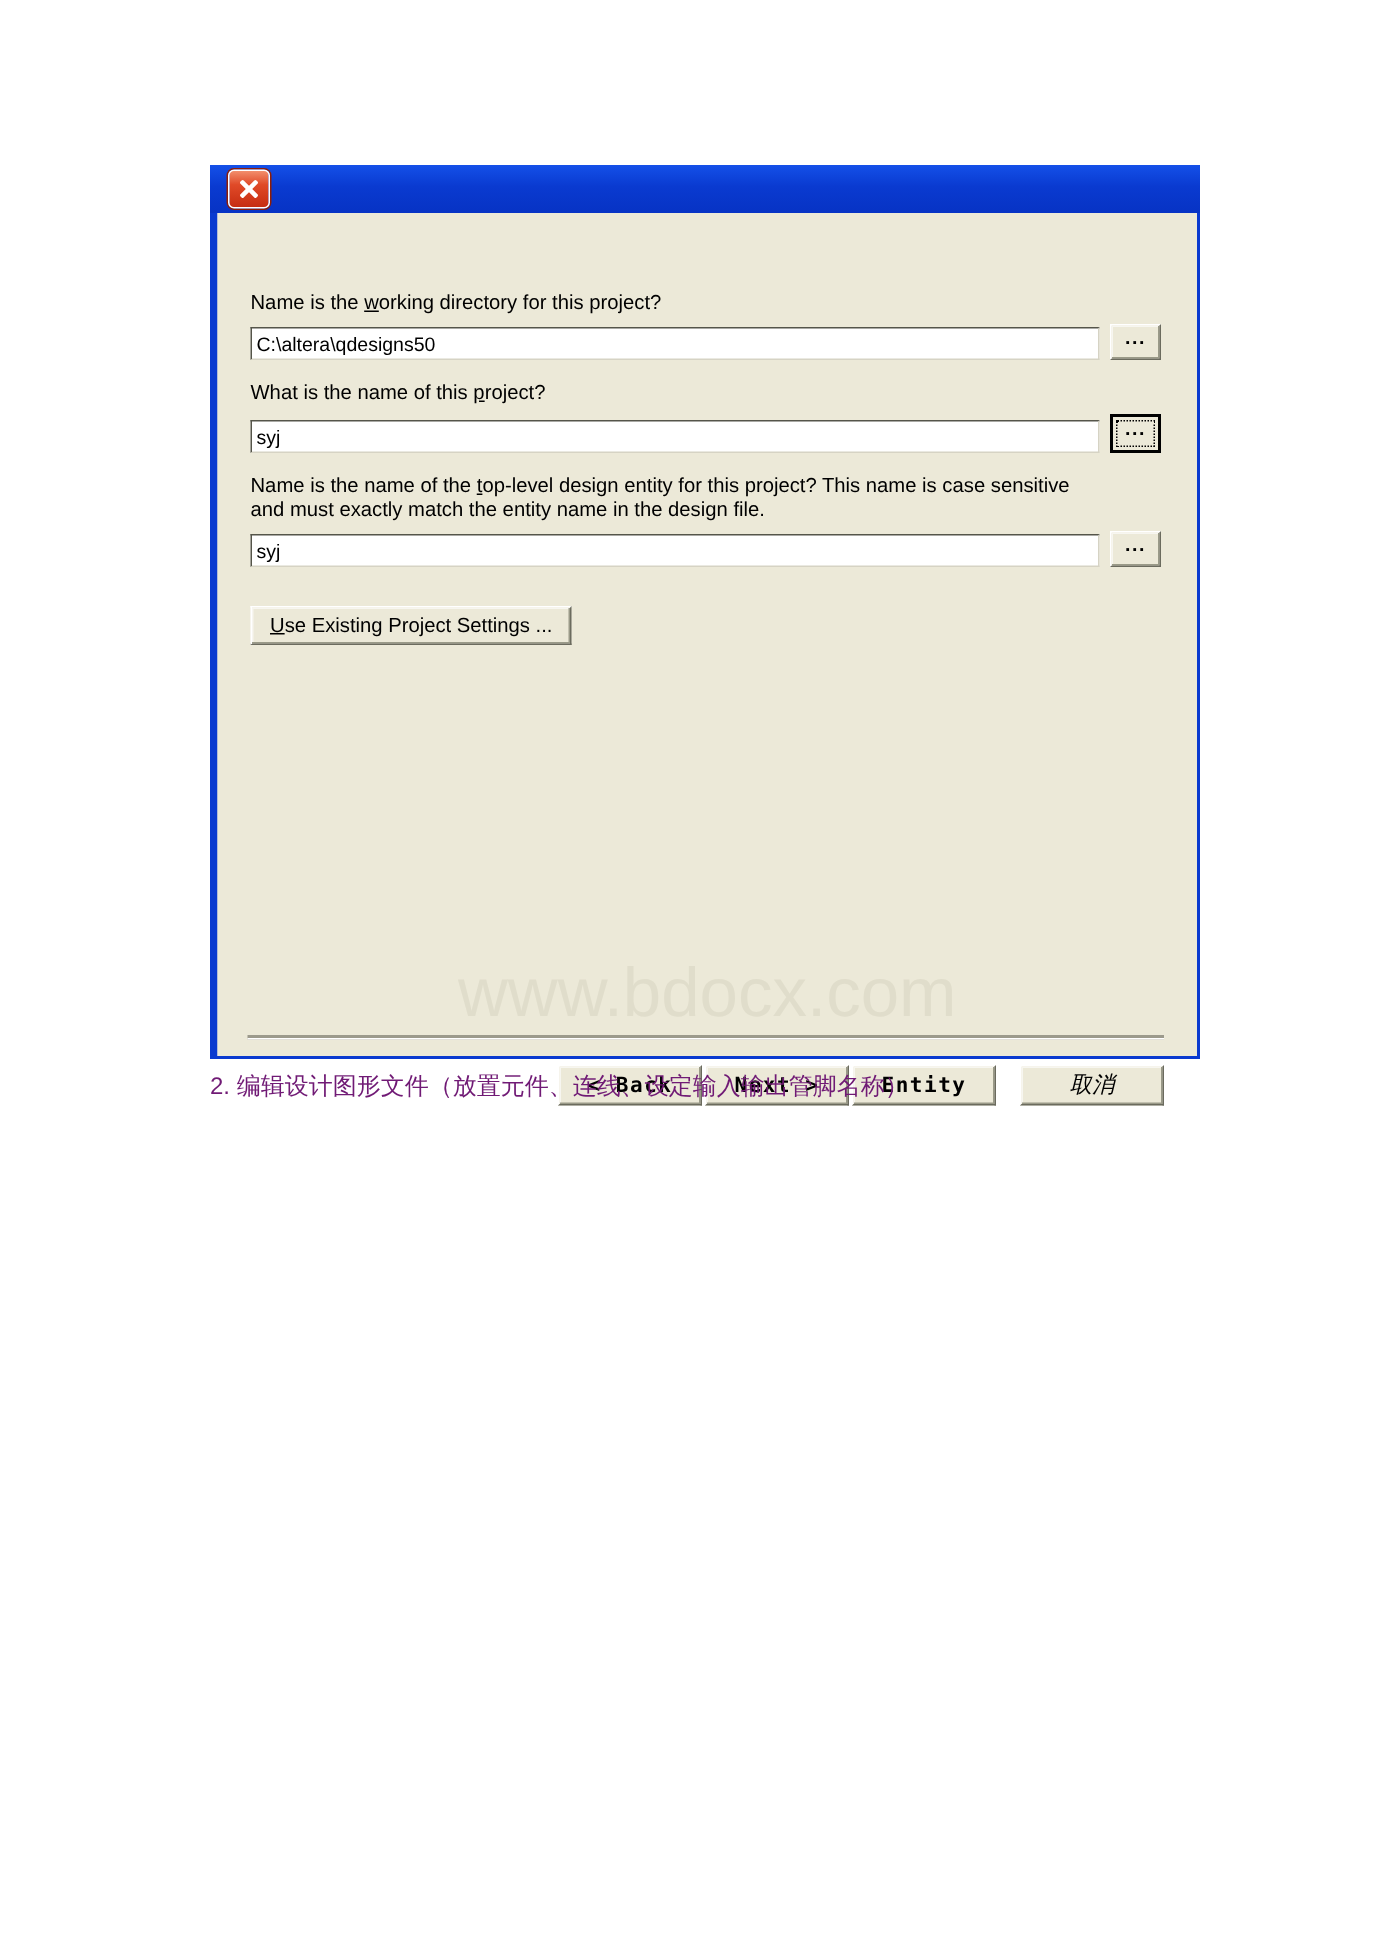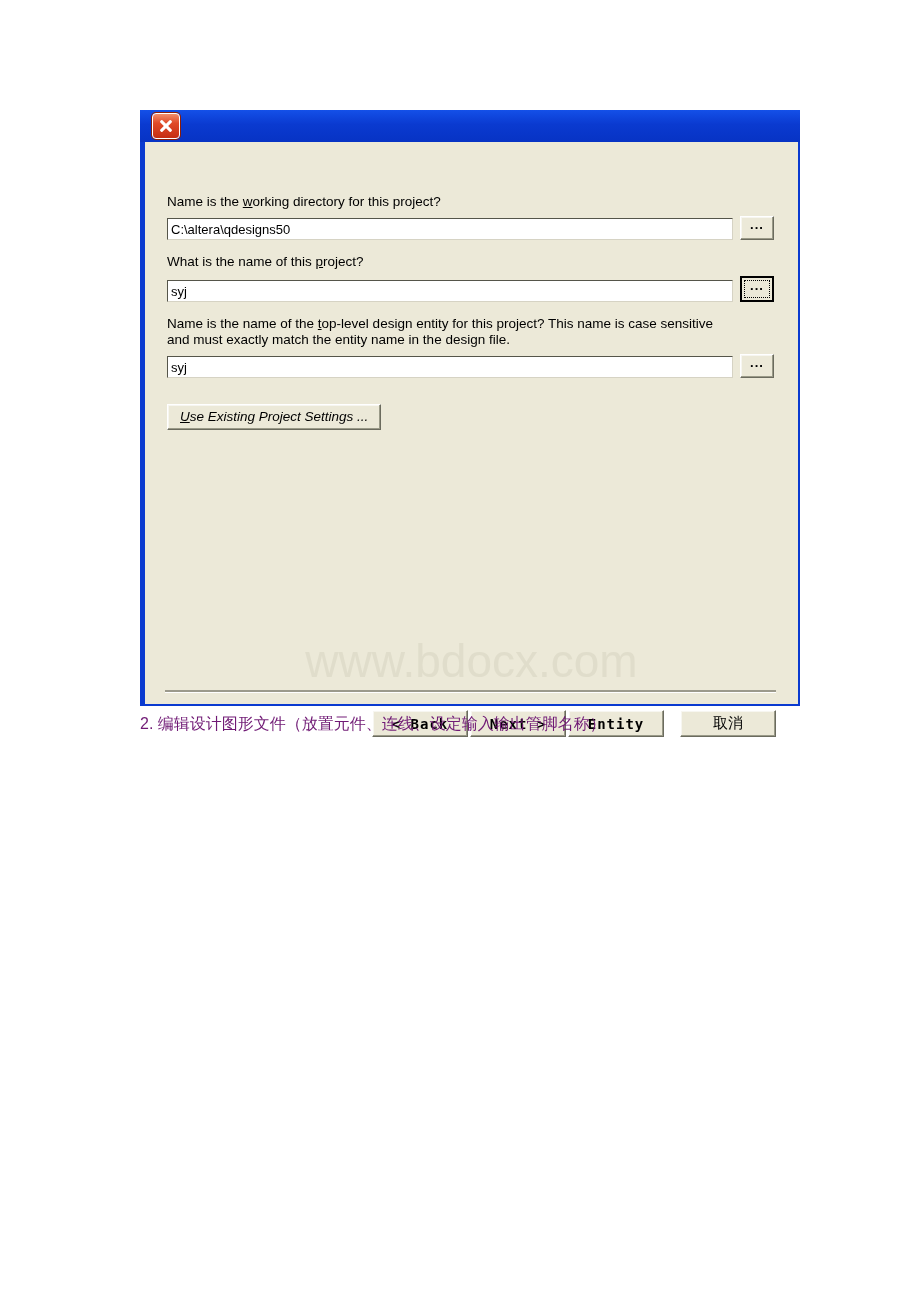--- a/index.html
+++ b/index.html
@@ -164,21 +164,20 @@
     padding: 4px 12px 5px 12px;
     background: #ece9d8;
     border: 1px solid;
     border-color: #ffffff #6b6b5e #6b6b5e #ffffff;
     box-shadow: inset -1px -1px 0 #9a9a88, inset 1px 1px 0 #f7f6f0;
     font-family: "Liberation Sans", sans-serif;
     font-size: 13.5px;
     color: #000000;
     cursor: pointer;
     white-space: nowrap;
-    font-style: italic;
   }
   .settings-btn u { text-decoration: underline; }
 
   
   .watermark {
     position: absolute;
     left: 0;
     right: 0;
     top: 492px;
     text-align: center;
@@ -225,20 +224,21 @@
     letter-spacing: 1px;
     cursor: pointer;
   }
   .nav-btn + .nav-btn { margin-left: 2px; }
   .nav-btn.cancel {
     margin-left: 16px;
     font-family: "Liberation Sans", sans-serif;
     font-size: 15px;
     font-weight: normal;
     letter-spacing: 0;
+    font-style: italic;
   }
 
   
   .caption {
     position: absolute;
     left: 140px;
     top: 714px;
     font-family: Liberation Sans, sans-serif;
     font-size: 16px;
     color: #701a75;

